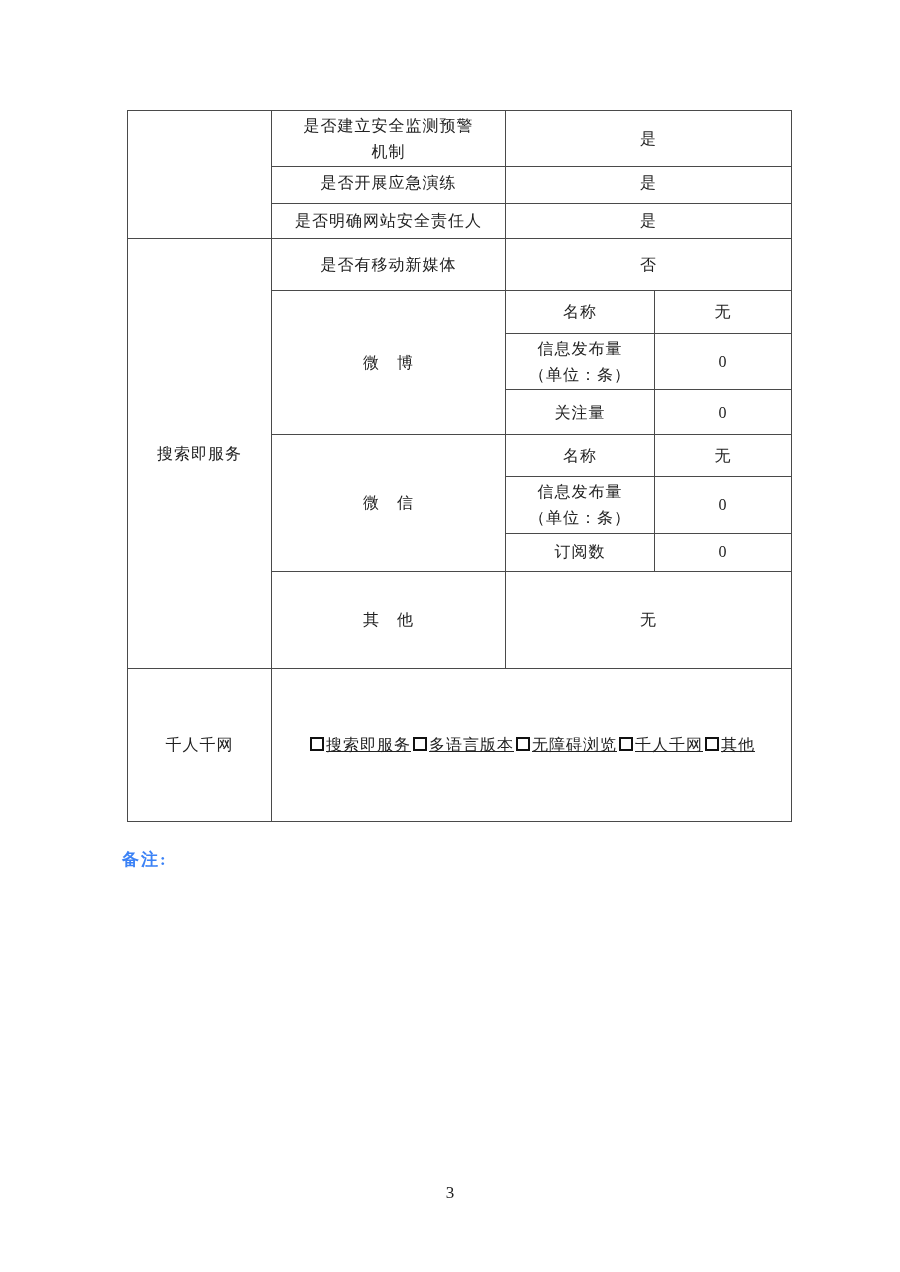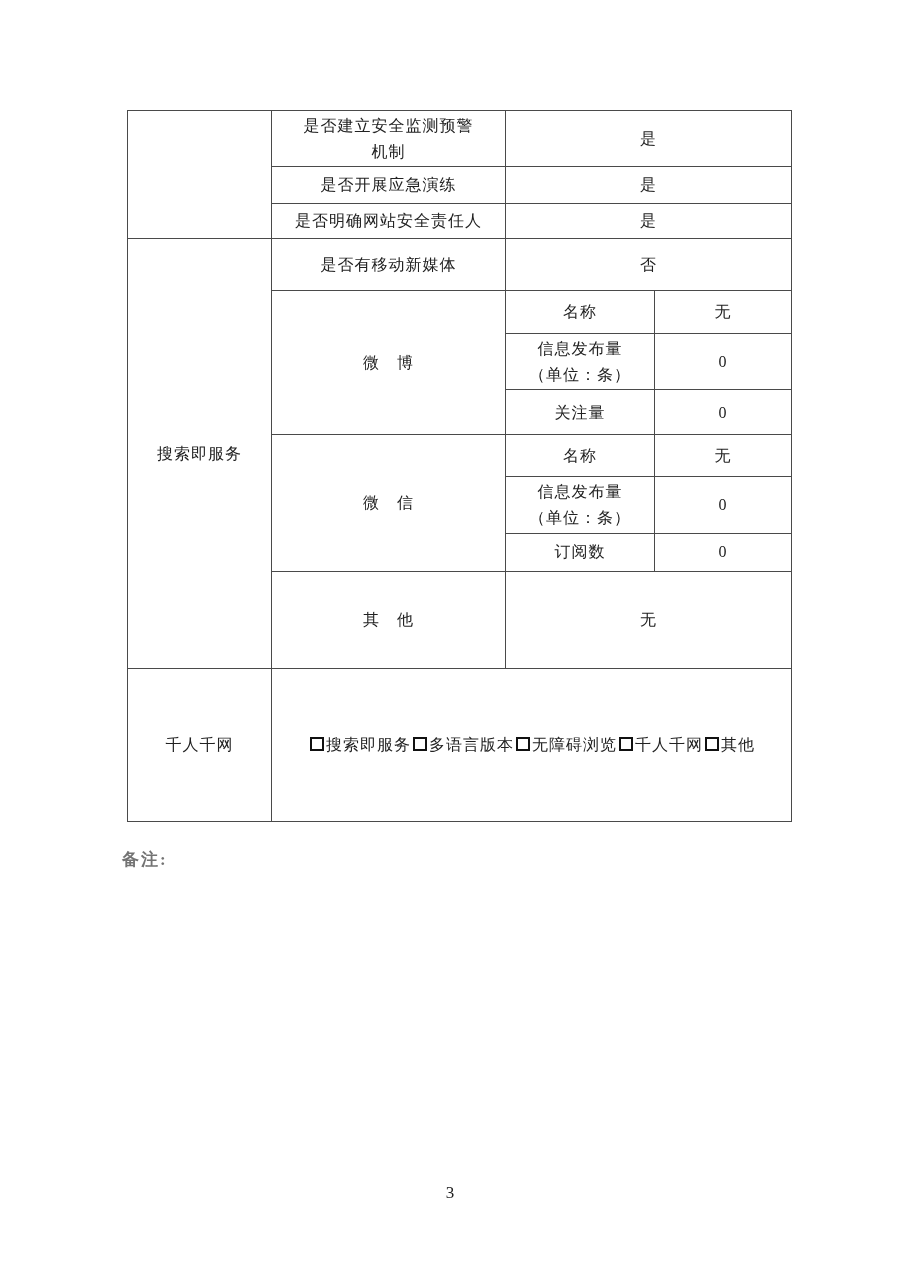--- a/index.html
+++ b/index.html
@@ -36,55 +36,56 @@
     padding: 2px 4px;
     box-sizing: border-box;
     overflow: hidden;
   }
   col.c1 { width: 144px; }
   col.c2 { width: 234px; }
   col.c3 { width: 149px; }
   col.c4 { width: 137px; }
 
   tr.r1  { height: 54px; }
-  tr.r2  { height: 37px; }
+  tr.r2  { height: 37px; font-family: Liberation Mono, monospace; }
   tr.r3  { height: 35px; }
   tr.r4  { height: 52px; }
   tr.r5  { height: 43px; }
   tr.r6  { height: 54px; }
   tr.r7  { height: 45px; }
   tr.r8  { height: 42px; }
   tr.r9  { height: 54px; }
   tr.r10 { height: 38px; }
   tr.r11 { height: 97px; }
   tr.r12 { height: 153px; }
 
   td.group-cell { letter-spacing: 2px; }
 
   .checkbox-line {
     font-size: 16px;
     letter-spacing: 1px;
     white-space: nowrap;
+    text-decoration: underline;
   }
   .cbx {
     display: inline-block;
     width: 10px;
     height: 10px;
     border: 2px solid #111111;
     background: #ffffff;
     margin: 0 2px -1px 2px;
   }
   .remarks {
     position: absolute;
     left: 122px;
     top: 848px;
     font-size: 17px;
     font-weight: bold;
     letter-spacing: 2px;
-    color: #737373;
+    color: #3b82f6;
   }
   .page-number {
     position: absolute;
     left: 0;
     top: 1183px;
     width: 100%;
     text-align: center;
     font-size: 17px;
     color: #222222;
   }

